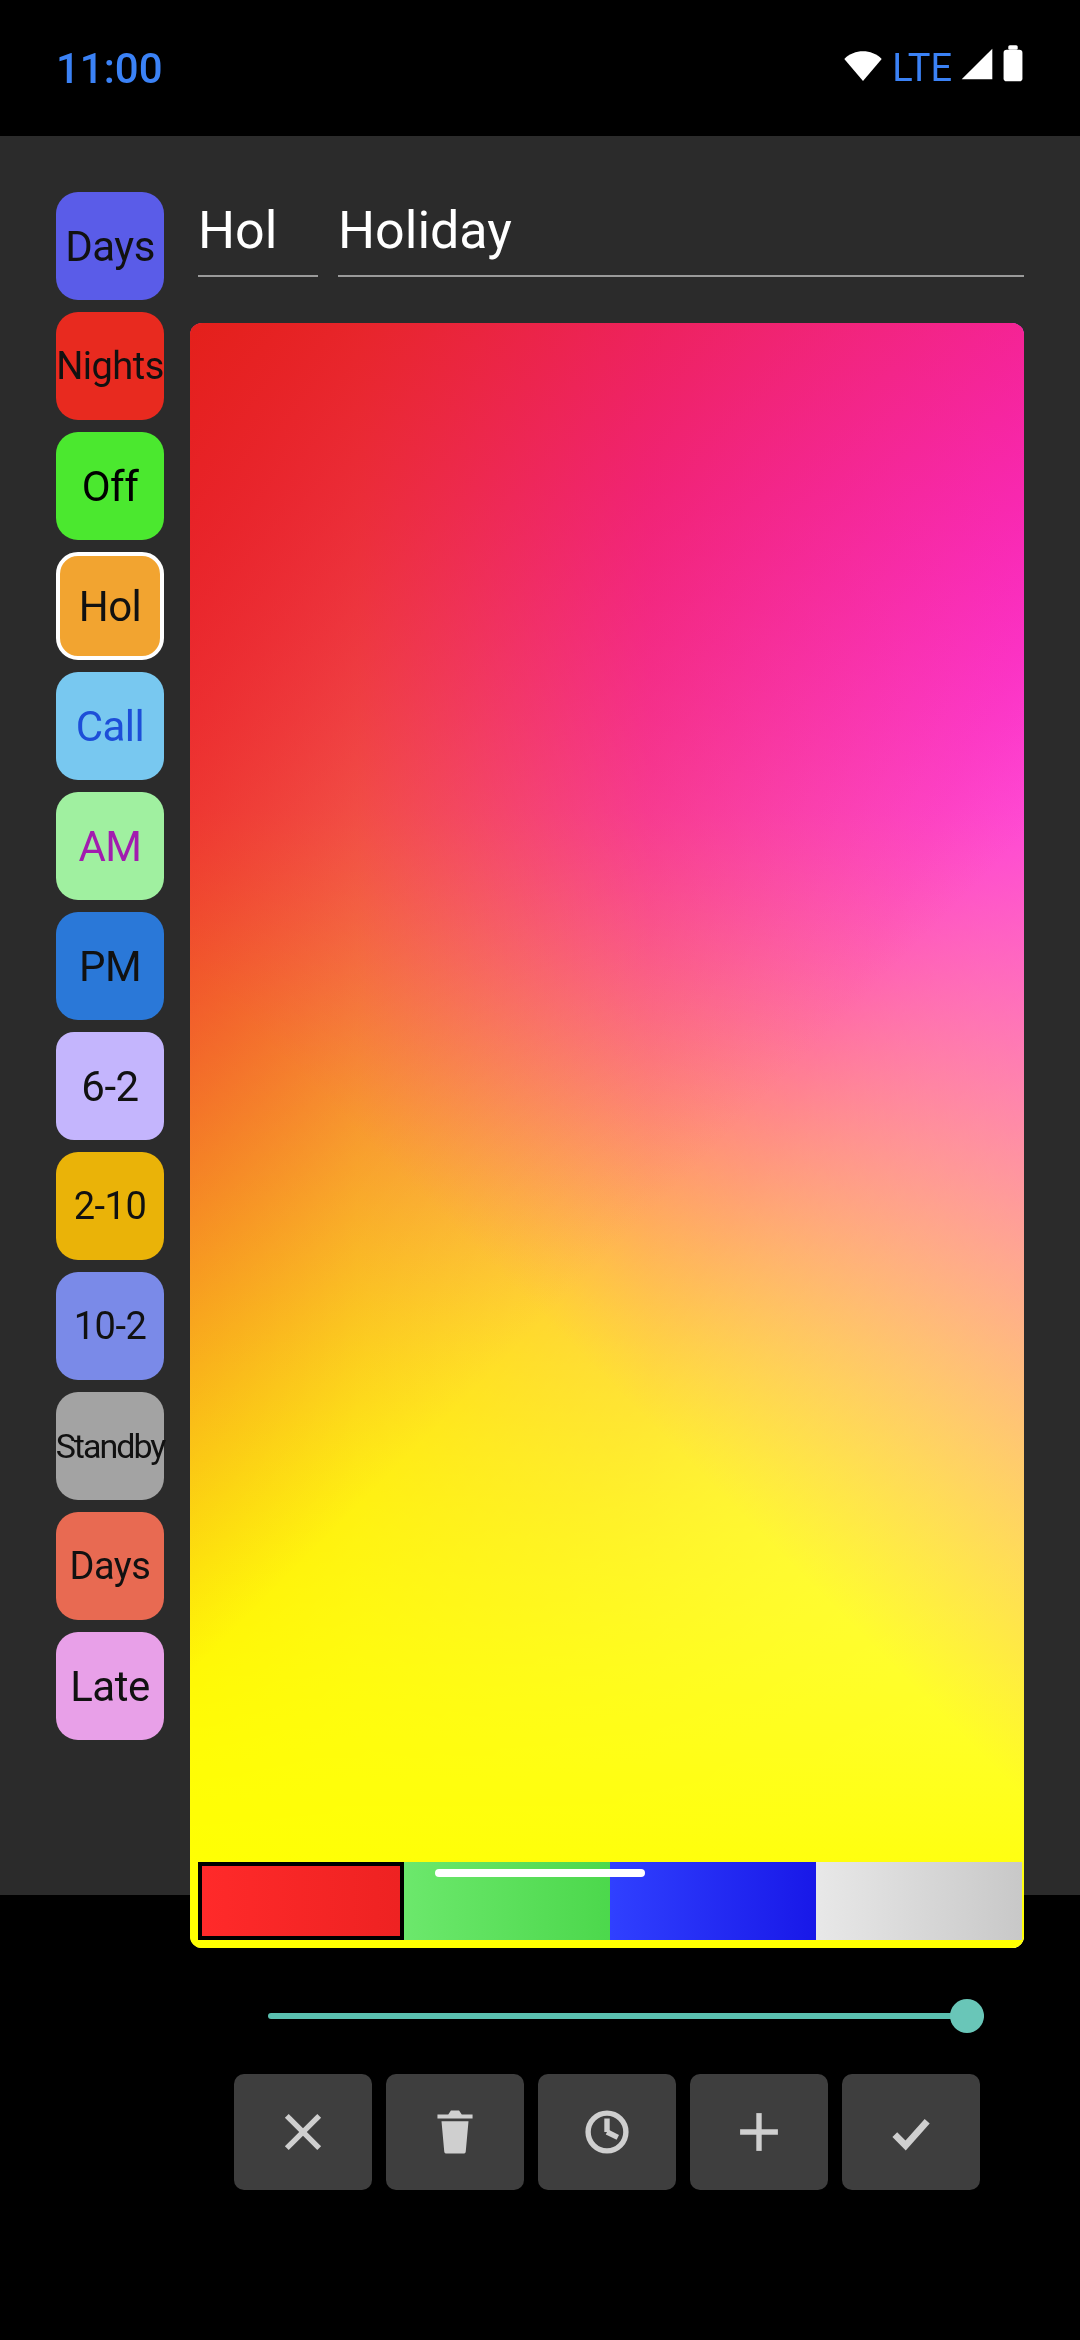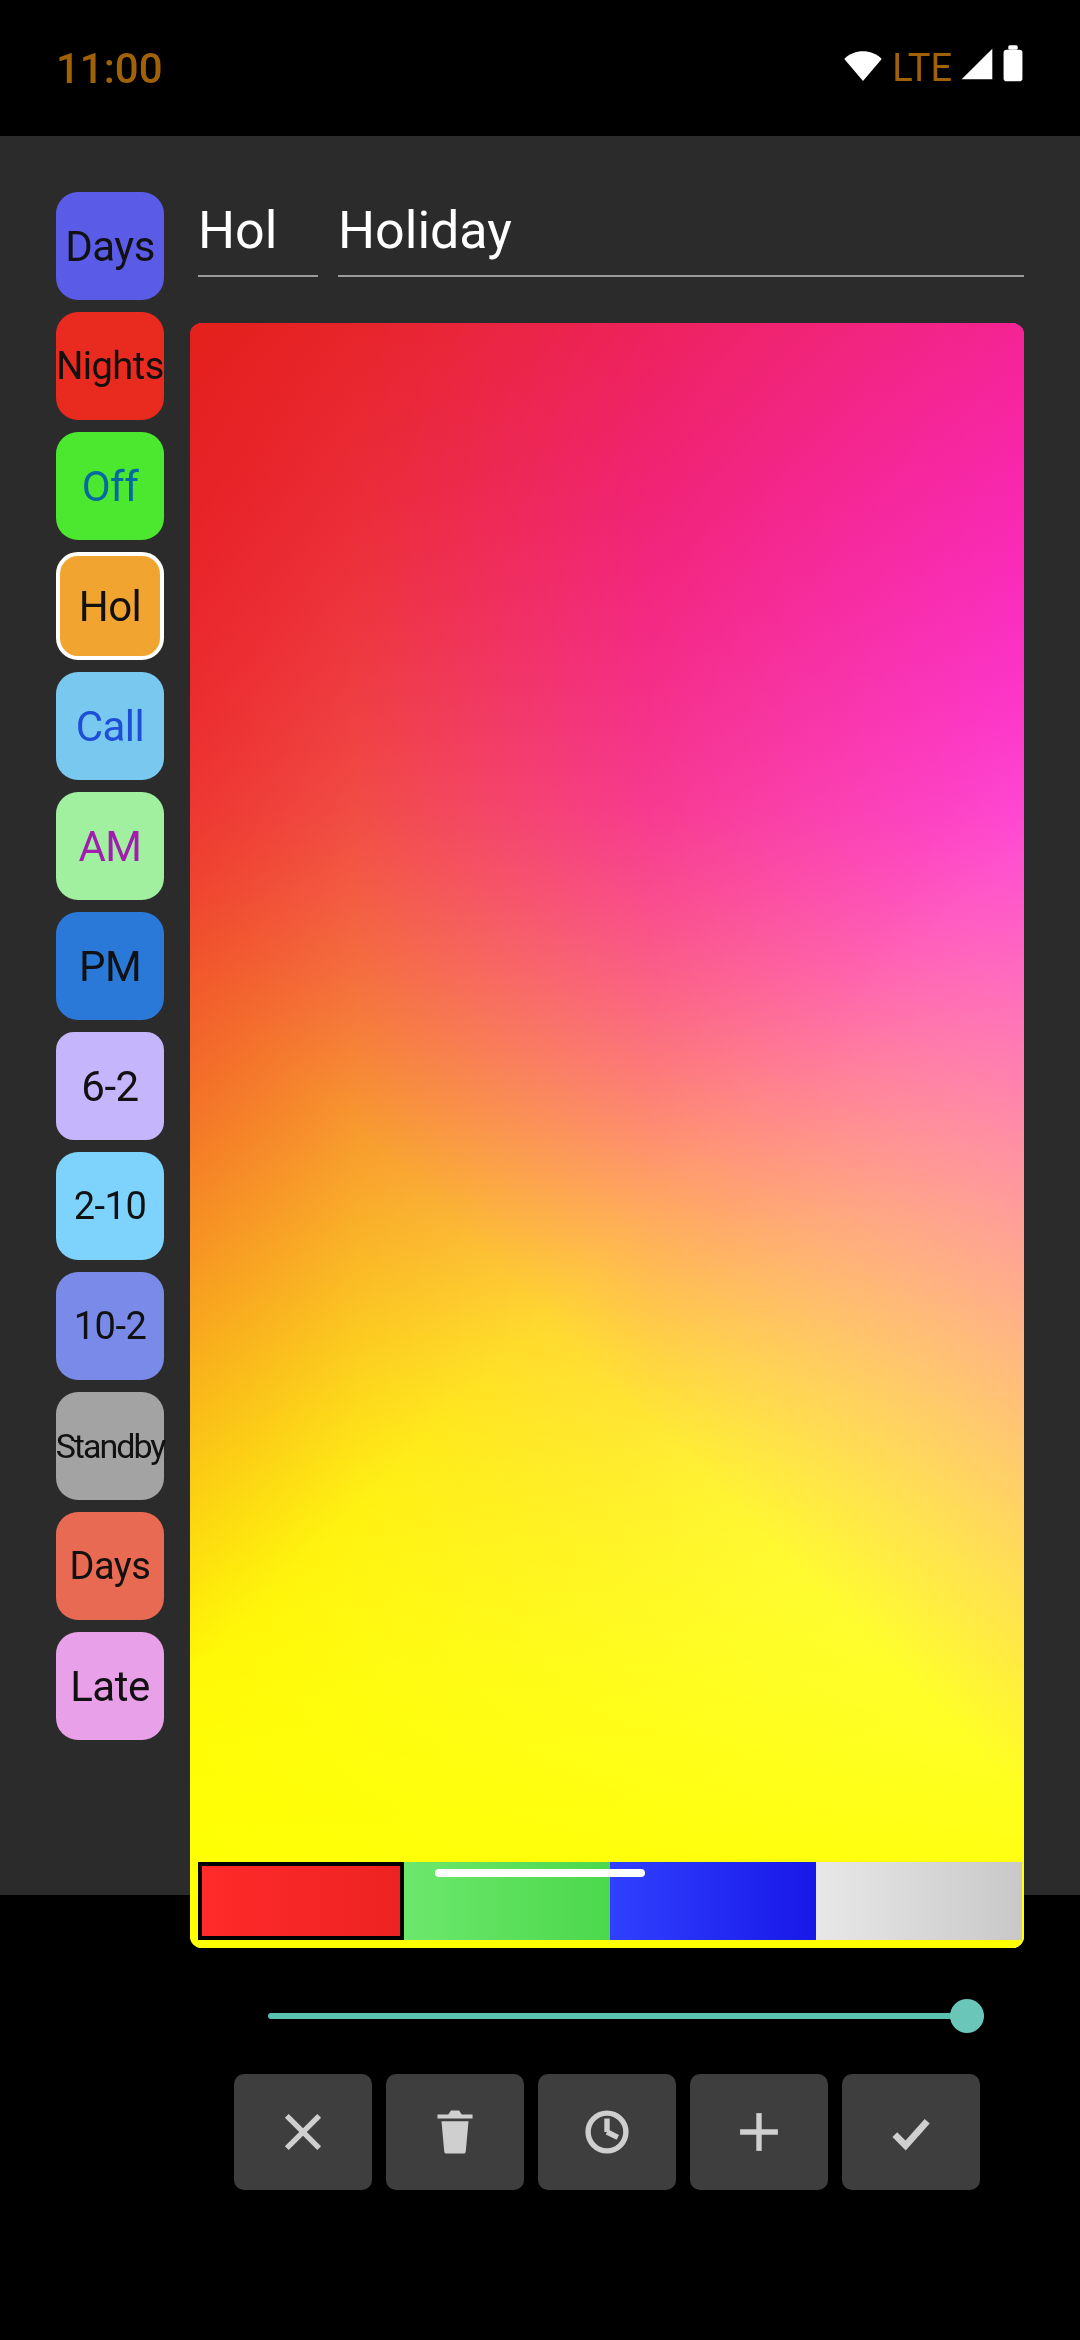--- a/index.html
+++ b/index.html
@@ -4,21 +4,21 @@
   <style>
     * { margin: 0; padding: 0; box-sizing: border-box; }
     html, body { width: 1080px; height: 2340px; background: #000; font-family: Roboto, -apple-system, sans-serif; overflow: hidden; }
 
     .status-bar {
       height: 136px;
       display: flex;
       align-items: center;
       justify-content: space-between;
       padding: 0 56px;
-      color: #a16207;
+      color: #3b82f6;
     }
     .status-time { font-size: 42px; font-weight: 500; }
     .status-right { display: flex; align-items: center; gap: 8px; font-size: 38px; font-weight: 400; }
 
     .app-body {
       background: #2b2b2b;
       height: 1759px;
       position: relative;
       padding: 56px 56px 0 56px;
     }
@@ -120,27 +120,27 @@
     </span>
   </div>
 </div>
 
 <div class="app-body">
   <div class="top-row">
 
     <div class="sidebar" id="sidebar">
         <div class="tag" style="background: rgb(90, 92, 232); color: rgb(17, 17, 17);">Days</div>
         <div class="tag small" style="background: rgb(232, 42, 31); color: rgb(17, 17, 17);">Nights</div>
-        <div class="tag" style="background: rgb(75, 232, 47); color: #0369a1;">Off</div>
+        <div class="tag" style="background: rgb(75, 232, 47); color: #000000;">Off</div>
         <div class="tag selected" style="background: rgb(242, 164, 48); color: rgb(17, 17, 17);">Hol</div>
         <div class="tag" style="background: rgb(120, 200, 240); color: #1d4ed8;">Call</div>
         <div class="tag" style="background: rgb(160, 240, 160); color: #a21caf;">AM</div>
         <div class="tag" style="background: rgb(42, 120, 216); color: rgb(17, 17, 17);">PM</div>
         <div class="tag" style="background: #c4b5fd; color: rgb(17, 17, 17); border-radius: 18px;">6-2</div>
-        <div class="tag small" style="background: #7dd3fc; color: rgb(17, 17, 17);">2-10</div>
+        <div class="tag small" style="background: #eab308; color: rgb(17, 17, 17);">2-10</div>
         <div class="tag small" style="background: rgb(122, 138, 232); color: rgb(17, 17, 17);">10-2</div>
         <div class="tag tiny" style="background: #a3a3a3; color: rgb(17, 17, 17);">Standby</div>
         <div class="tag small" style="background: rgb(232, 106, 82); color: rgb(17, 17, 17);">Days</div>
         <div class="tag" style="background: rgb(232, 160, 232); color: rgb(17, 17, 17);">Late</div>
       </div>
 
     <div class="editor">
       <div class="inputs">
         <input class="input-field input-short" value="Hol" style="">
         <input class="input-field input-long" value="Holiday" style="">

